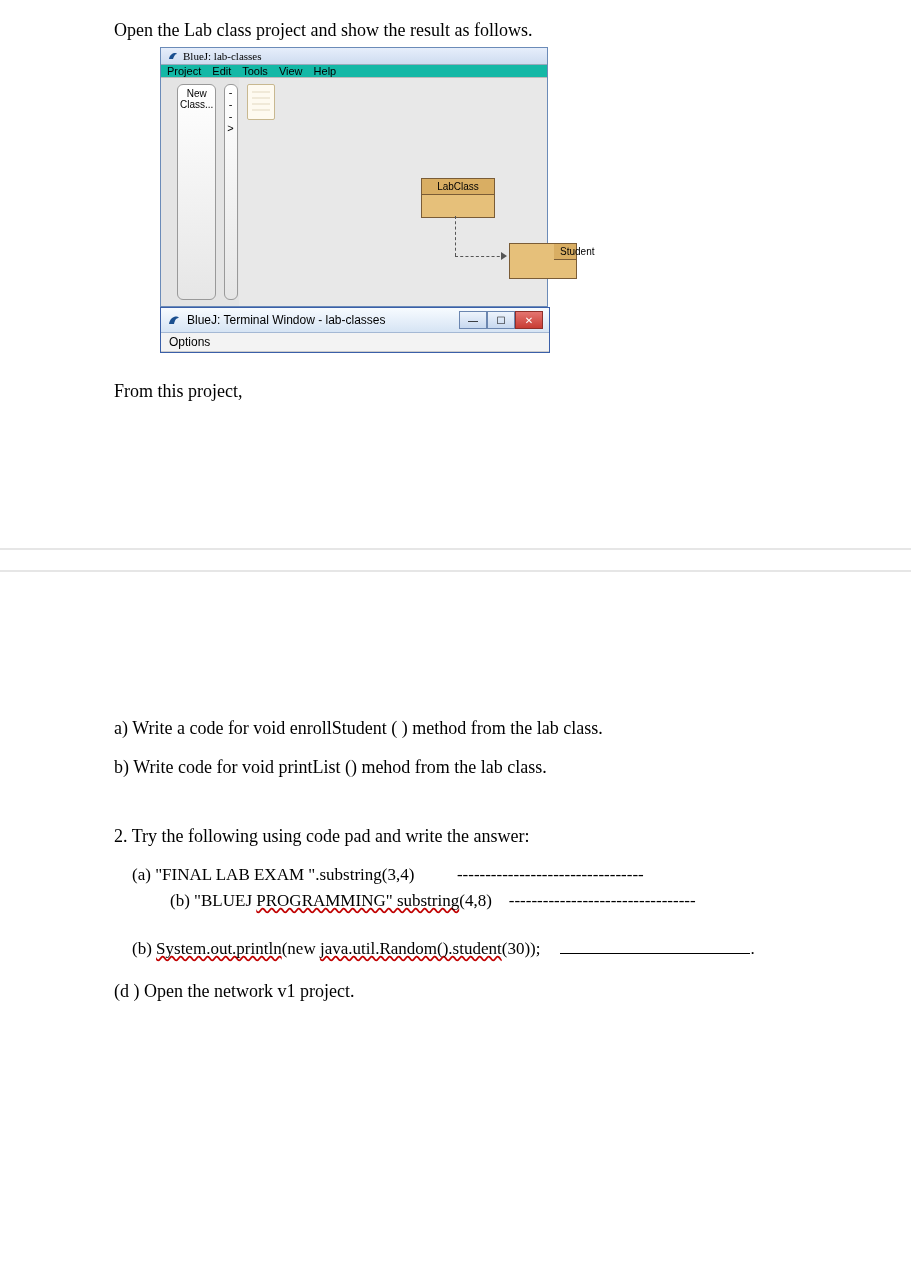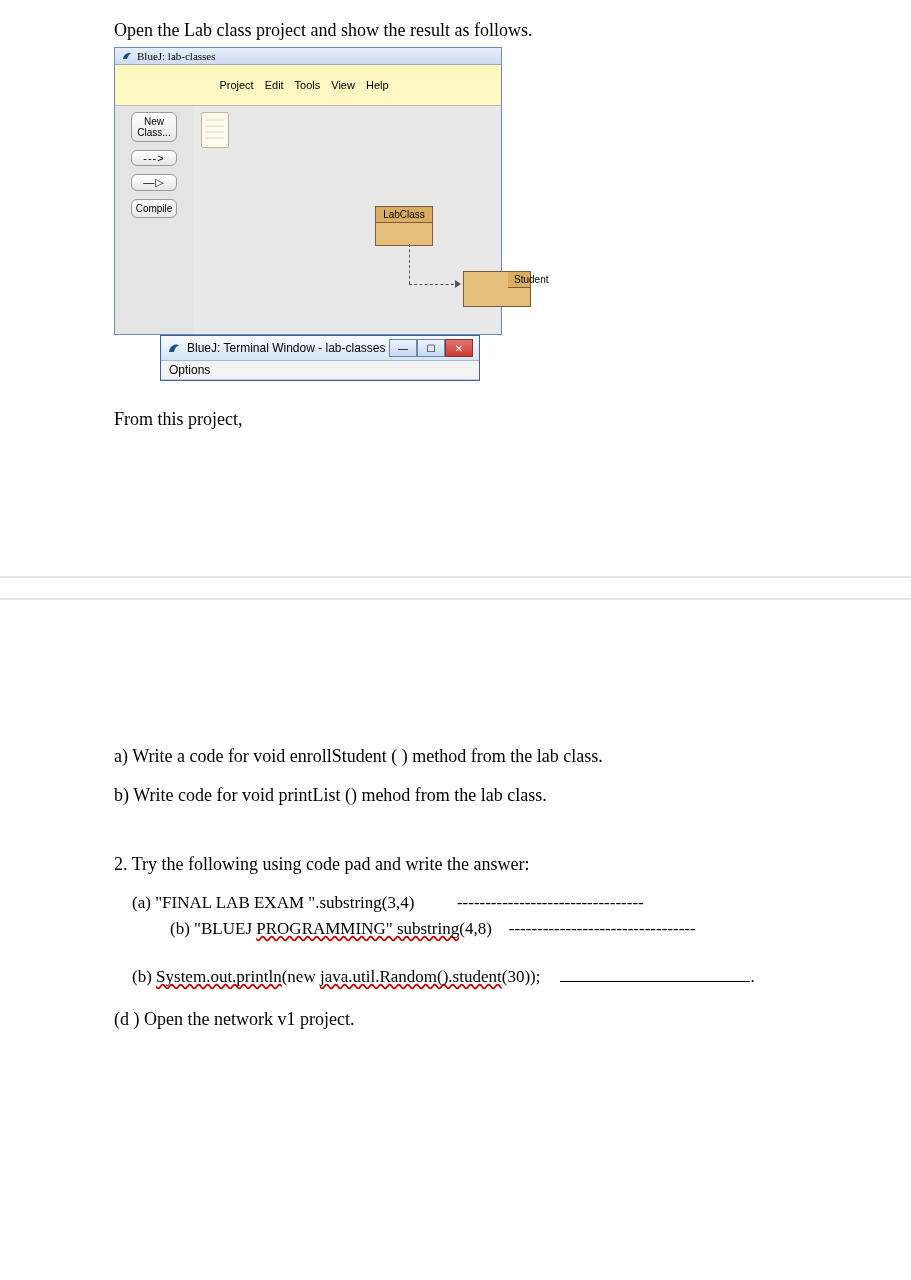--- a/index.html
+++ b/index.html
@@ -13,56 +13,56 @@
   .page {
     padding: 20px 40px 40px 114px;
   }
   .intro {
     font-size: 18px;
     margin-bottom: 6px;
   }
   
   .bluej-window {
     width: 388px;
+    margin-left: 46px;
     border: 1px solid #6b8bb8;
     background: #e8e8e8;
   }
   .bluej-titlebar {
     background: linear-gradient(#e6eefb, #cedcf0);
     border-bottom: 1px solid #9ab;
     font-size: 11px;
     padding: 2px 6px;
     color: #000;
     display: flex;
     align-items: center;
     gap: 4px;
   }
   .bluej-titlebar .bird {
     width: 12px; height: 12px;
     display: inline-block;
   }
   .bluej-menubar {
-    background: #fef9c3;
+    background: #14b8a6;
     border-bottom: 1px solid #bbb;
     font-size: 11px;
-    padding: 14px 6px;
-    font-family: Tahoma, sans-serif;
-    text-align: center;
+    padding: 0 6px;
+    font-family: Tahoma, sans-serif;
   }
   .bluej-menubar span { margin-right: 8px; }
   .bluej-body {
     display: flex;
     height: 228px;
     background: #e4e4e4;
   }
   .bluej-sidebar {
     width: 78px;
     padding: 6px 16px;
     display: flex;
-    flex-direction: column;
+    flex-direction: row;
     gap: 8px;
     background: #e4e4e4;
   }
   .bj-button {
     font-size: 10px;
     font-family: Tahoma, sans-serif;
     border: 1px solid #999;
     border-radius: 6px;
     background: linear-gradient(#fff,#e6e6e6);
     padding: 3px 2px;
@@ -103,41 +103,41 @@
     text-align: center;
   }
   .class-box .name {
     border-bottom: 1px solid #7a5c36;
     padding: 2px 6px;
     background: #d9ae63;
   }
   .class-box .body {
     height: 22px;
   }
-  .lab-box { left: 182px; top: 100px; width: 58px; }
+  .lab-box { left: 182px; top: 100px; width: 74px; }
   .student-box { left: 270px; top: 165px; width: 68px; padding-left: 44px; }
   .student-box .body { height: 18px; }
   .dep-line {
     position: absolute;
     border-left: 1px dashed #555;
     border-bottom: 1px dashed #555;
   }
   .dep-line.vert { left: 216px; top: 138px; width: 1px; height: 40px; }
   .dep-line.horiz { left: 216px; top: 178px; width: 50px; height: 1px; border-left:none; }
   .arrow-head {
     position:absolute;
     left: 262px; top: 174px;
     width:0;height:0;
     border-left:6px solid #555;
     border-top:4px solid transparent;
     border-bottom:4px solid transparent;
   }
   
   .term-window {
-    width: 320px;
+    width: 390px;
     margin-left: 46px;
     border: 1px solid #3a5fa8;
     background: #fff;
   }
   .term-titlebar {
     background: linear-gradient(#f7fbff,#d6e4f4);
     border-bottom: 1px solid #a4b8d4;
     padding: 3px 6px;
     display: flex;
     align-items: center;

